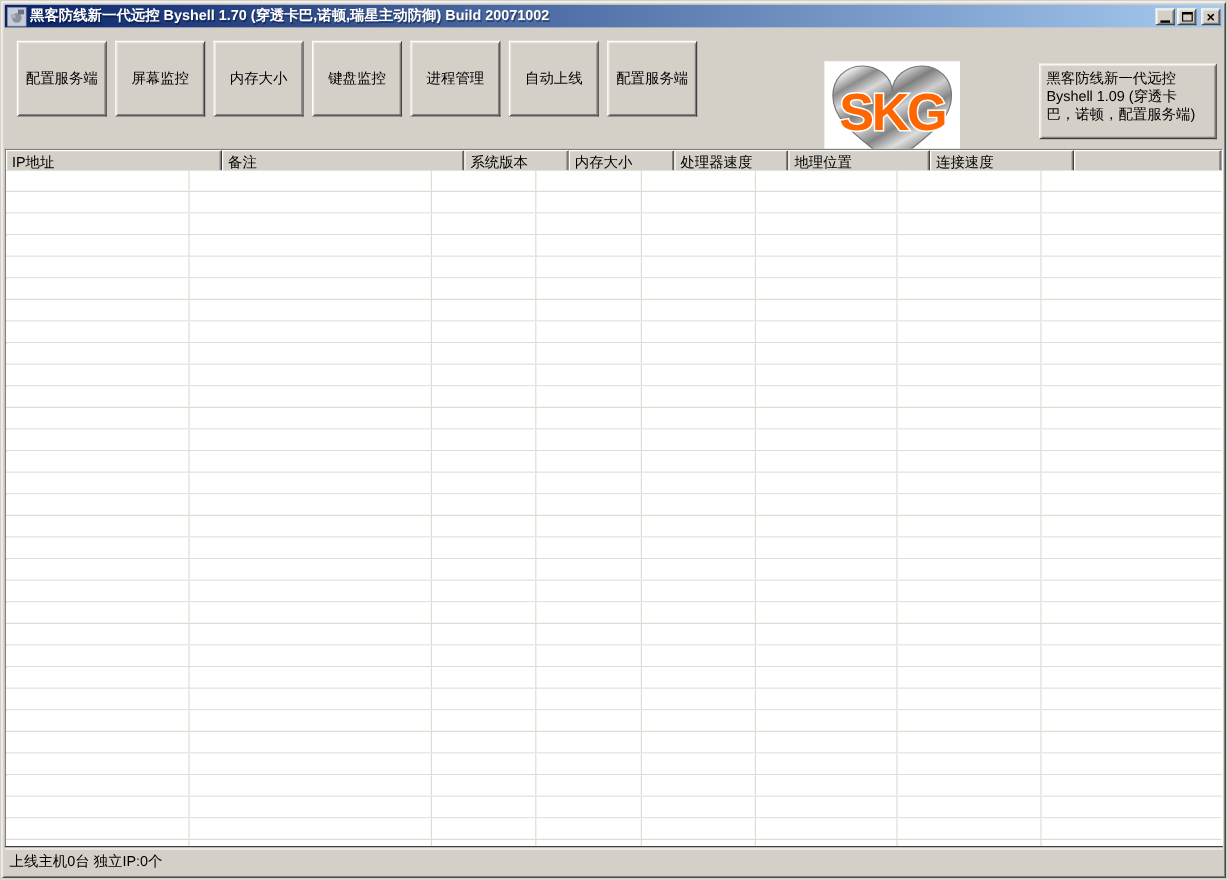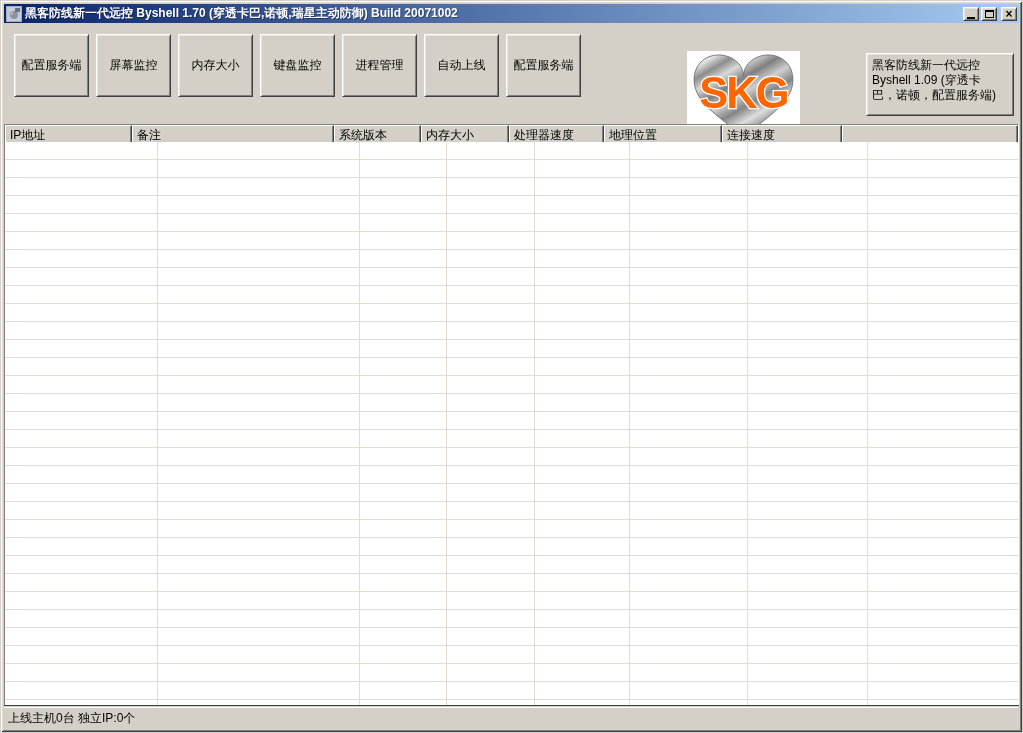--- a/index.html
+++ b/index.html
@@ -192,21 +192,21 @@
 
     <div class="info-box">
         <div>黑客防线新一代远控</div>
         <div>Byshell 1.09 (穿透卡</div>
         <div>巴，诺顿，配置服务端)</div>
       </div>
   </div>
 
   <div class="listview">
     <div class="table-header">
-        <div class="hcell" style="width: 127px;">IP地址</div>
+        <div class="hcell" style="width: 180px;">IP地址</div>
         <div class="hcell" style="width: 202px;">备注</div>
         <div class="hcell" style="width: 87px;">系统版本</div>
         <div class="hcell" style="width: 88px;">内存大小</div>
         <div class="hcell" style="width: 95px;">处理器速度</div>
         <div class="hcell" style="width: 118px;">地理位置</div>
         <div class="hcell" style="width: 120px;">连接速度</div>
         <div class="hcell fill"></div>
       </div>
     <div class="table-body">
         <div class="trow">

